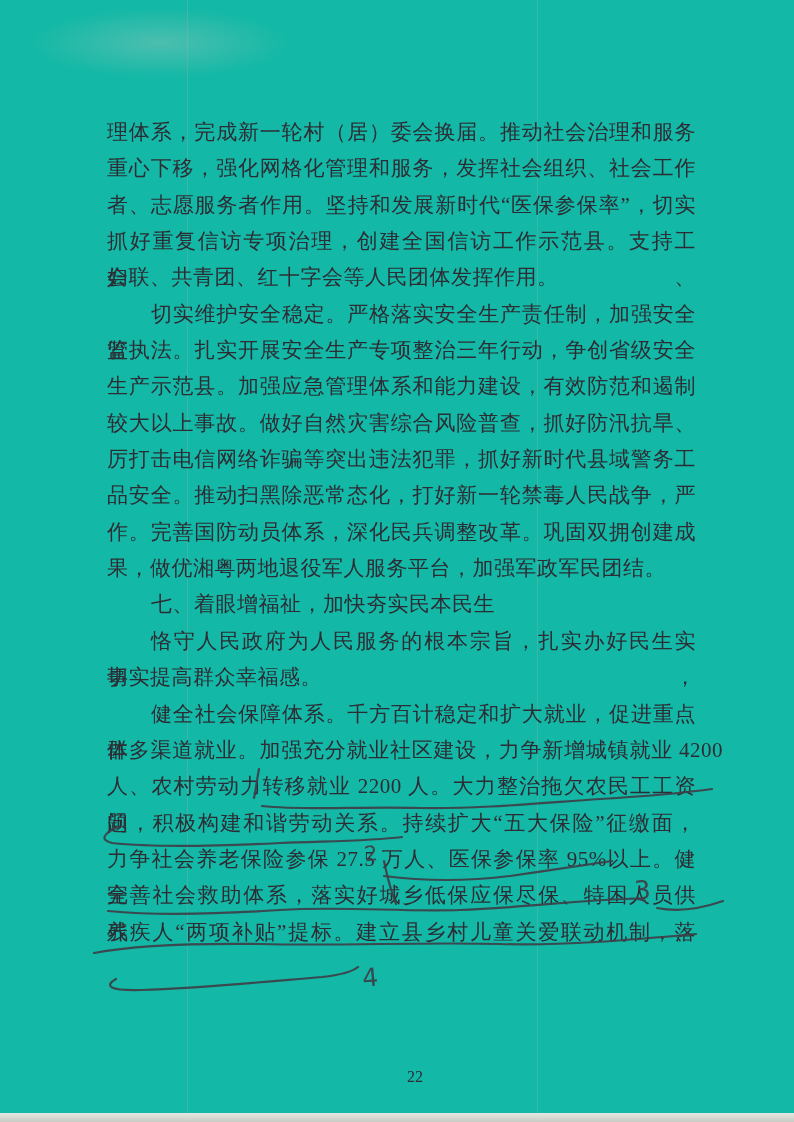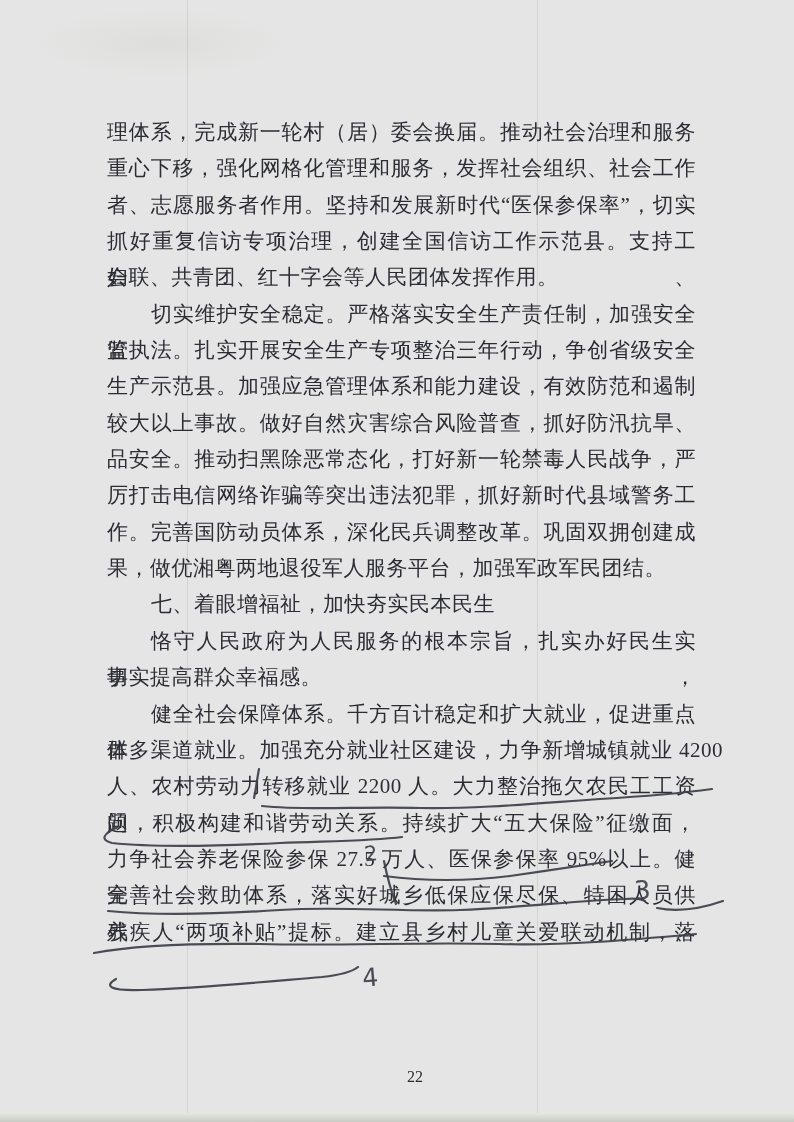--- a/index.html
+++ b/index.html
@@ -1,18 +1,18 @@
 <!DOCTYPE html>
 <html><head>
 <meta charset="utf-8">
 <style>
   html,body{margin:0;padding:0;background:#9a9a98;}
   .page{
     position:relative;width:794px;height:1122px;margin:0 auto;
-    background:#e5e5e5;overflow:hidden;
+    background:#14b8a6;overflow:hidden;
     font-family:"Liberation Serif","DejaVu Serif",serif;
     color:#2c2d34;
   }
   
   .seam{position:absolute;top:0;height:1122px;width:1px;background:rgba(170,172,162,0.30);}
   .seam.s1{left:187px;} .seam.s2{left:537px;}
   .smudge{position:absolute;left:30px;top:8px;width:260px;height:70px;
     background:radial-gradient(ellipse at center, rgba(205,205,196,0.30), rgba(205,205,196,0) 70%);}
   .bottom-band{position:absolute;left:0;right:0;bottom:0;height:9px;
     background:linear-gradient(#e6e7e2,#c7cac3);}
@@ -48,22 +48,22 @@
   <div class="doc">
     <div class="line"><span class="b"></span><span>理体系，完成新一轮村（居）委会换届。推动社会治理和服务</span></div>
     <div class="line"><span class="b"></span><span>重心下移，强化网格化管理和服务，发挥社会组织、社会工作</span></div>
     <div class="line"><span class="b"></span><span>者、志愿服务者作用。坚持和发展新时代“医保参保率”，切实</span></div>
     <div class="line"><span class="b"></span><span>抓好重复信访专项治理，创建全国信访工作示范县。支持工会、</span></div>
     <div class="line end"><span class="b"></span><span>妇联、共青团、红十字会等人民团体发挥作用。</span></div>
     <div class="line indent"><span class="b">切实维护安全稳定。</span><span>严格落实安全生产责任制，加强安全监</span></div>
     <div class="line"><span class="b"></span><span>管执法。扎实开展安全生产专项整治三年行动，争创省级安全</span></div>
     <div class="line"><span class="b"></span><span>生产示范县。加强应急管理体系和能力建设，有效防范和遏制</span></div>
     <div class="line"><span class="b"></span><span>较大以上事故。做好自然灾害综合风险普查，抓好防汛抗旱、</span></div>
+    <div class="line"><span class="b"></span><span>厉打击电信网络诈骗等突出违法犯罪，抓好新时代县域警务工</span></div>
     <div class="line"><span class="b"></span><span>品安全。推动扫黑除恶常态化，打好新一轮禁毒人民战争，严</span></div>
-    <div class="line"><span class="b"></span><span>厉打击电信网络诈骗等突出违法犯罪，抓好新时代县域警务工</span></div>
     <div class="line"><span class="b"></span><span>作。完善国防动员体系，深化民兵调整改革。巩固双拥创建成</span></div>
     <div class="line end"><span class="b"></span><span>果，做优湘粤两地退役军人服务平台，加强军政军民团结。</span></div>
     <div class="line indent end"><span class="b">七、着眼增福祉，加快夯实民本民生</span><span></span></div>
     <div class="line indent"><span class="b"></span><span>恪守人民政府为人民服务的根本宗旨，扎实办好民生实事，</span></div>
     <div class="line end"><span class="b"></span><span>切实提高群众幸福感。</span></div>
     <div class="line indent"><span class="b">健全社会保障体系。</span><span>千方百计稳定和扩大就业，促进重点群</span></div>
     <div class="line wide"><span class="b"></span><span>体多渠道就业。加强充分就业社区建设，力争新增城镇就业 4200</span></div>
     <div class="line"><span class="b"></span><span>人、农村劳动力转移就业 2200 人。大力整治拖欠农民工工资问</span></div>
     <div class="line"><span class="b"></span><span>题，积极构建和谐劳动关系。持续扩大“五大保险”征缴面，</span></div>
     <div class="line"><span class="b"></span><span>力争社会养老保险参保 27.5 万人、医保参保率 95%以上。健全</span></div>

